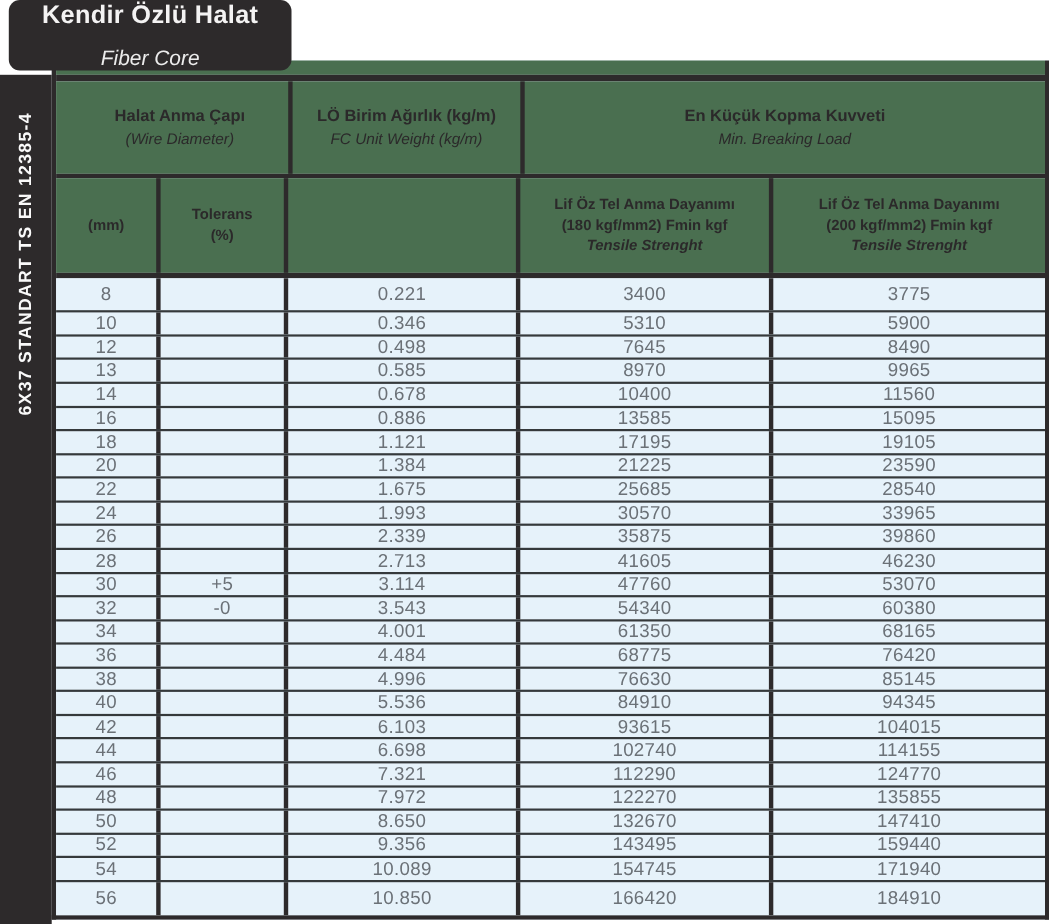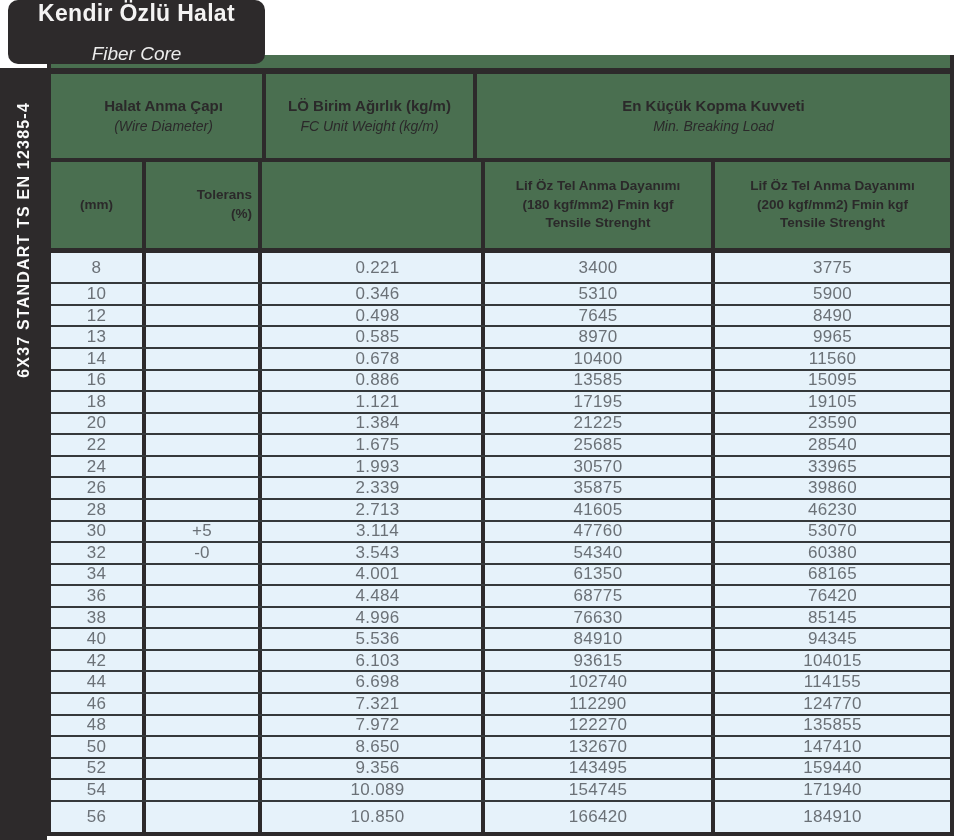--- a/index.html
+++ b/index.html
@@ -56,30 +56,30 @@
   .hrow{display:flex;background:var(--green);flex:none;}
   .hrow1{height:84px;}
   .hrow2{height:86px;}
   .hcell{
     display:flex;flex-direction:column;justify-content:center;align-items:center;
     text-align:center;color:#2b292a;padding:2px 6px;
   }
   .hcell .t1{font-weight:bold;font-size:15px;line-height:1.35;}
   .hcell .t2{font-weight:normal;font-style:italic;font-size:14px;line-height:1.35;}
   .hcell .s1{font-weight:bold;font-size:13.5px;line-height:1.4;}
-  .hcell .s2{font-weight:bold;font-size:13.5px;line-height:1.4;}
+  .hcell .s2{font-weight:bold;font-style:italic;font-size:13.5px;line-height:1.4;}
   .vsep{border-right:4px solid var(--dark);}
 
   
   .h1a{width:215px;padding-left:20px;}
   .h1b{width:211px;}
   .h1c{flex:1;}
   .c1{width:95px;}
-  .c2{width:116px;align-items:flex-end;}
-  .c3{width:211px;margin-left:12px;}
+  .c2{width:116px;}
+  .c3{width:211px;}
   .c4{width:230px;}
   .c5{flex:1;}
 
   
   .rows{flex:1;display:flex;flex-direction:column;background:var(--row-bg);}
   .row{flex:1 1 0;display:flex;min-height:0;}
   .row:first-child{flex:1.5 1 0;}
   .row:last-child{flex:1.55 1 0;}
   .row + .row{border-top:2px solid var(--row-border);}
   .cell{

